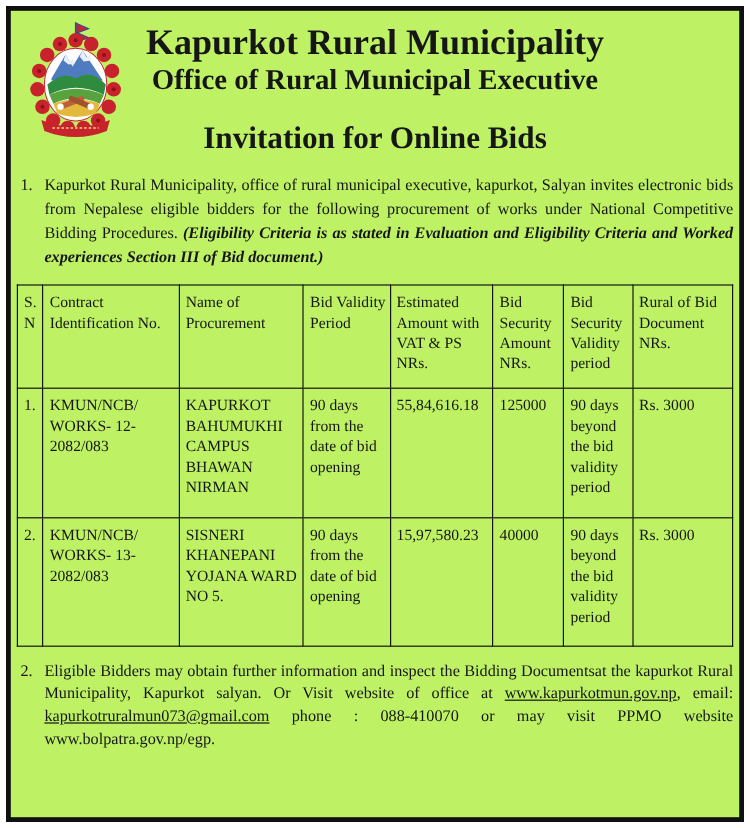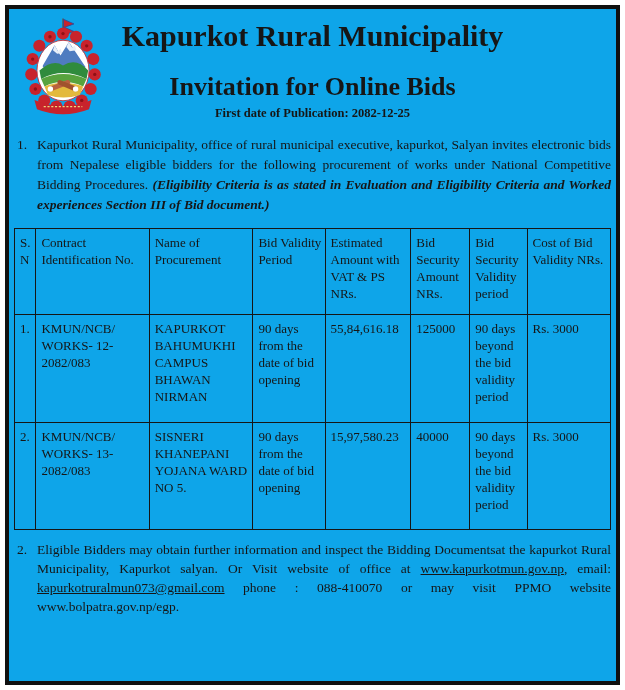--- a/index.html
+++ b/index.html
@@ -2,21 +2,21 @@
 <html><head>
 <meta charset="utf-8">
 <style>
   html,body{margin:0;padding:0;}
   body{
     width:625px;height:690px;background:#ffffff;overflow:hidden;
     font-family:"Liberation Serif", serif;color:#161616;position:relative;
   }
   .page{
     position:absolute;left:5px;top:5px;right:5px;bottom:5px;
-    border:4px solid #101010;background:#0ea5e9;box-sizing:border-box;
+    border:4px solid #101010;background:#bef264;box-sizing:border-box;
   }
   .content{position:relative;padding:5px 5px 0 5px;height:100%;box-sizing:border-box;}
 
   
   .emblem{position:absolute;left:12px;top:7px;width:84px;height:104px;}
   .hdr{text-align:center;padding-top:5px;}
   .h1{font-size:30px;line-height:34px;font-weight:bold;}
   .h2{font-size:24px;line-height:28px;font-weight:bold;}
   .h3{font-size:17px;line-height:22px;font-weight:bold;margin-top:2px;}
   .h4{font-size:26px;line-height:30px;font-weight:bold;margin-top:19px;}
@@ -108,22 +108,22 @@
         <circle cx="35" cy="86" r="3.2" fill="#ffffff"></circle>
         <circle cx="65" cy="86" r="3.2" fill="#ffffff"></circle>
 
         <path d="M16,99 Q50,113 84,99 L81,110 Q50,122 19,110 Z" fill="#c8232c"></path>
         <line x1="27" y1="107" x2="73" y2="107" stroke="#f0d97a" stroke-width="1.4" stroke-dasharray="2.5,2"></line>
       </svg>
     </div>
 
     <div class="hdr">
       <div class="h1">Kapurkot Rural Municipality</div>
+      <div class="h2">Office of Rural Municipal Executive</div>
       <div class="h4">Invitation for Online Bids</div>
-      <div class="h5">First date of Publication: 2082-12-25</div>
     </div>
 
     <div class="para intro">
       <span class="num">1.</span>
       <span class="body"><span>Kapurkot Rural Municipality, office of rural municipal executive, kapurkot, Salyan invites electronic bids from Nepalese eligible bidders for the following procurement of works under National Competitive Bidding Procedures. </span><span class="emph">(Eligibility Criteria is as stated in Evaluation and Eligibility Criteria and Worked experiences Section III of Bid document.)</span></span>
     </div>
 
     <table class="bids">
       <colgroup>
         <col style="width:3.6%">
@@ -137,21 +137,21 @@
       </colgroup>
       <tbody>
         <tr class="hrow">
           <th>S. N</th>
           <th>Contract Identification No.</th>
           <th>Name of Procurement</th>
           <th>Bid Validity Period</th>
           <th>Estimated Amount with VAT &amp; PS NRs.</th>
           <th>Bid Security Amount NRs.</th>
           <th>Bid Security Validity period</th>
-          <th>Cost of Bid Validity NRs.</th>
+          <th>Rural of Bid Document NRs.</th>
         </tr>
         <tr class="r1">
           <td>1.</td>
           <td>KMUN/NCB/ WORKS- 12-2082/083</td>
           <td>KAPURKOT BAHUMUKHI CAMPUS BHAWAN NIRMAN</td>
           <td>90 days from the date of bid opening</td>
           <td class="nowrap">55,84,616.18</td>
           <td>125000</td>
           <td>90 days beyond the bid validity period</td>
           <td>Rs. 3000</td>

